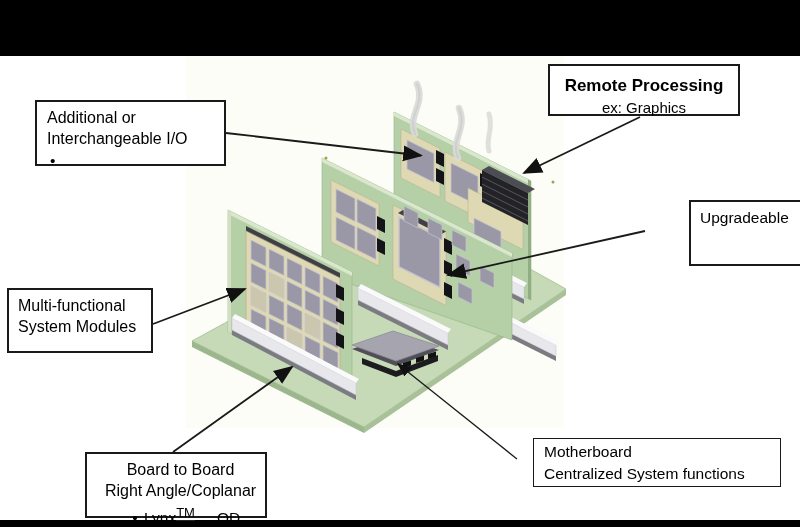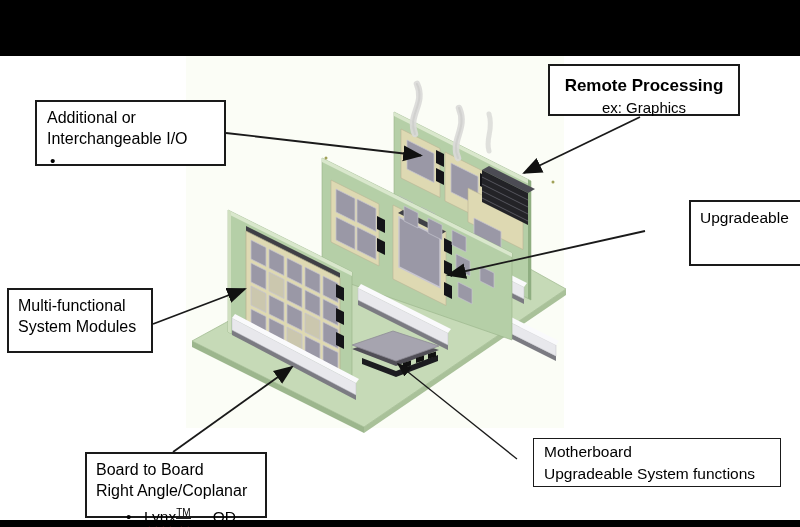--- a/index.html
+++ b/index.html
@@ -16,28 +16,28 @@
   .bullet-char{flex:0 0 auto;}
   #box-io{left:35px;top:100px;width:191px;height:66px;padding:5px 0 0 10px;}
   #box-io .bullet-char{margin-left:3px;width:20px;}
   #box-io .bullet-line{font-size:15.5px;margin-top:1px;}
   #box-remote{left:548px;top:64px;width:192px;height:52px;text-align:center;padding-top:8px;}
   #box-remote .title{font-size:17px;font-weight:bold;line-height:24px;}
   #box-remote .subtitle{font-size:15px;line-height:20px;}
   #box-upgrade{left:645px;top:200px;width:135px;height:66px;padding:5px 0 0 9px;
                font-size:15.5px;line-height:21px;margin-left:44px;}
   #box-largecard{left:7px;top:288px;width:146px;height:65px;padding:5px 0 0 9px;}
-  #box-b2b{left:85px;top:452px;width:182px;height:66px;padding:5px 0 0 9px;}
+  #box-b2b{left:85px;top:452px;width:182px;height:66px;padding:5px 0 0 9px;text-align:center;}
   #box-b2b .bullet-line{font-size:15.5px;margin-top:1px;}
   #box-b2b .bullet-char{margin-left:30px;width:18px;}
   #box-mobo{left:517px;top:438px;width:248px;height:49px;padding:2px 0 0 10px;
             border-width:1.5px;font-size:15.5px;line-height:22px;margin-left:16px;}
   .lynx-wrap{text-decoration:underline;text-decoration-style:wavy;
              text-decoration-color:#e0392e;text-decoration-thickness:1px;text-underline-offset:4px;}
-  .tm{font-size:10px;vertical-align:super;border-bottom:1.5px solid #222;}
+  .tm{font-size:13px;vertical-align:super;border-bottom:1.5px solid #222;}
   .qd{margin-left:22px;}
 </style>
 </head>
 <body>
 
 <div id="bar-top" class="bar"></div>
 <div id="bar-bottom" class="bar"></div>
 
 <svg id="scene" viewBox="0 0 800 527">
   <defs>
@@ -235,14 +235,14 @@
   <div class="b">Right Angle/Coplanar</div>
   <div class="bullet-line">
     <span class="bullet-char">•</span>
     <span class="lynx-wrap"><span>Lynx</span><sup class="tm">TM</sup></span>
     <span class="qd">QD</span>
   </div>
 </div>
 
 <div class="callout b" id="box-mobo">
   <div>Motherboard</div>
-  <div>Upgradeable System functions</div>
+  <div>Centralized System functions</div>
 </div>
 
 </body></html>

